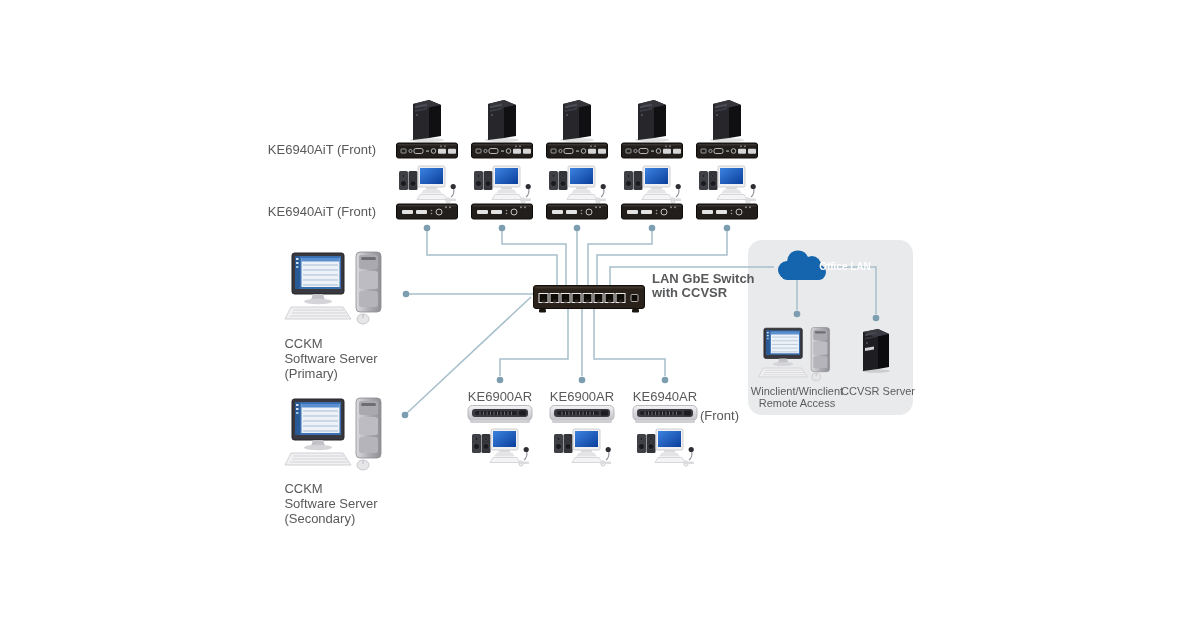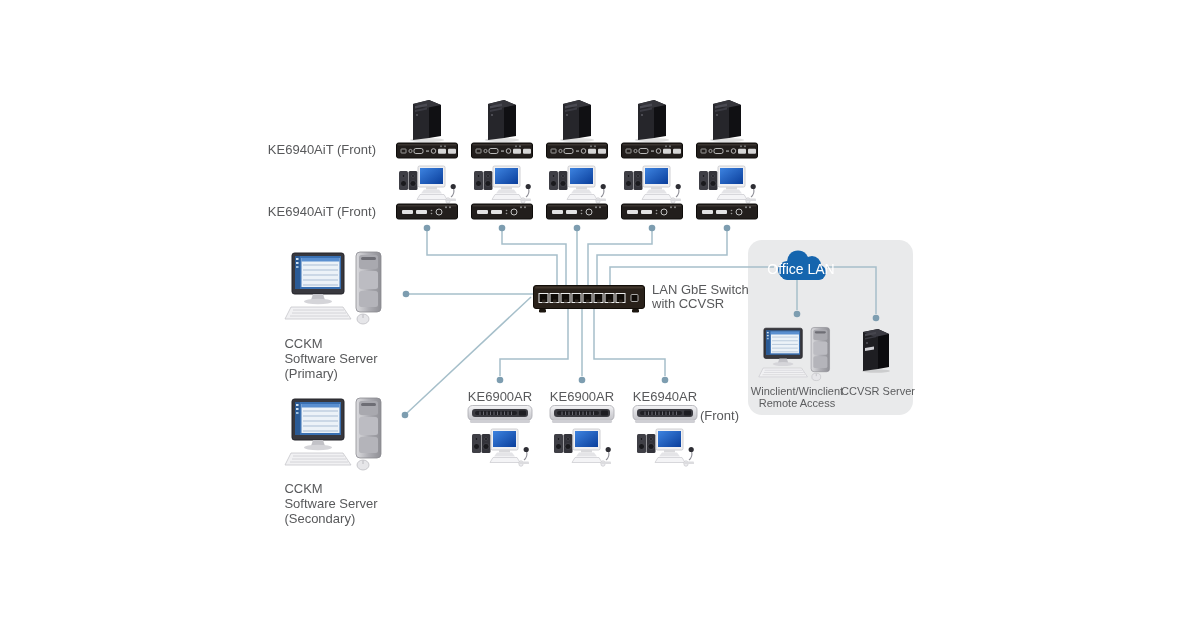--- a/index.html
+++ b/index.html
@@ -5,21 +5,21 @@
   html,body{margin:0;padding:0;background:#fff;}
   #canvas{
     position:relative;width:1186px;height:630px;background:#ffffff;
     font-family:"Liberation Sans",sans-serif;color:#58595b;overflow:hidden;
   }
   .abs{position:absolute;}
   .lbl{position:absolute;font-size:13px;line-height:15px;color:#58595b;white-space:nowrap;}
   .lbl.center{transform:translateX(-50%);text-align:left;}
   .lbl.right{text-align:right;}
   .panel-lbl{position:absolute;font-size:11px;line-height:12px;color:#5b5c5e;white-space:nowrap;transform:translateX(-50%);text-align:center;}
-  .cloud-lbl{position:absolute;font-size:14px;font-weight:normal;color:#ffffff;transform:translateX(-50%);white-space:nowrap;}
+  .cloud-lbl{position:absolute;font-size:10px;font-weight:bold;color:#ffffff;transform:translateX(-50%);white-space:nowrap;margin-left:44px;}
   #lines{position:absolute;left:0;top:0;pointer-events:none;}
   #right-panel{
     position:absolute;left:748px;top:240px;width:165px;height:175px;
     background:#e9eaeb;border-radius:14px;
   }
 </style>
 </head>
 <body>
 
 <div id="canvas">
@@ -286,21 +286,21 @@
   <svg class="abs" style="left:698px;top:164px" width="58" height="40">
       <use href="#sym-ws"></use>
     </svg>
   <svg class="abs" style="left:696px;top:203px" width="62" height="17">
       <use href="#sym-kvm-rear"></use>
     </svg>
 
   <svg class="abs" style="left:533px;top:285px" width="112" height="28">
       <use href="#sym-switch"></use>
     </svg>
-  <div class="lbl" style="left:652px;top:283px;line-height:14px;">
+  <div class="lbl" style="left:652px;top:272px;line-height:14px;font-weight:bold;">
     <div>LAN GbE Switch</div>
     <div>with CCVSR</div>
   </div>
 
   <svg class="abs" style="left:283px;top:250px" width="105" height="80">
       <use href="#sym-computer"></use>
     </svg>
   <div class="lbl center" style="left:331px;top:336px;">
     <div>CCKM</div>
     <div>Software Server</div>

